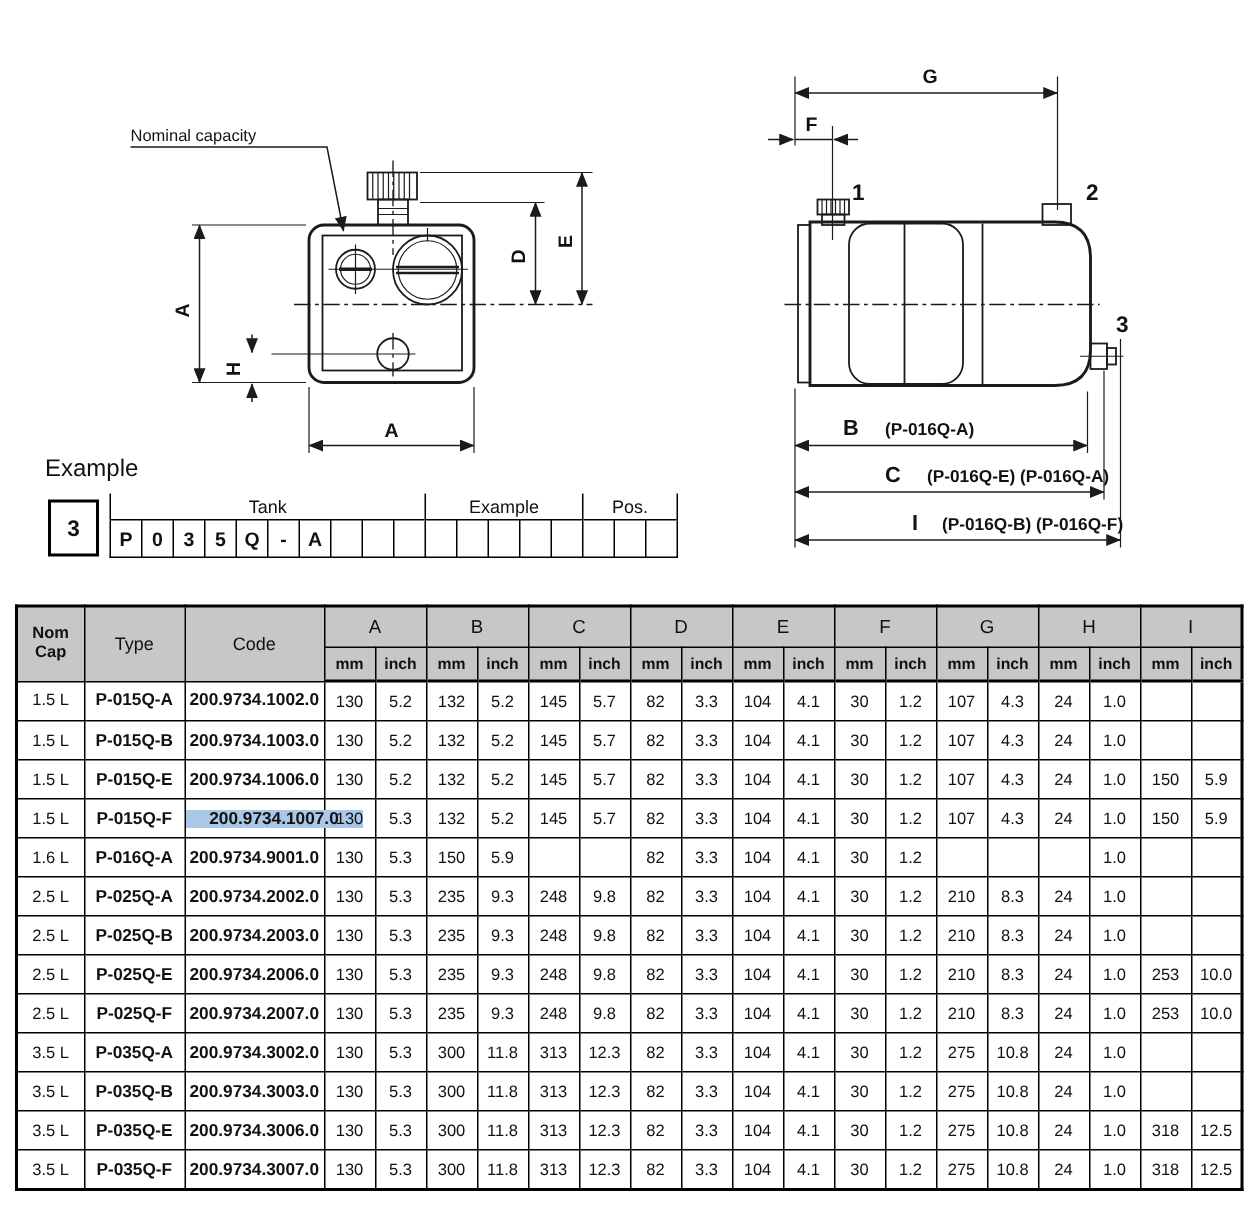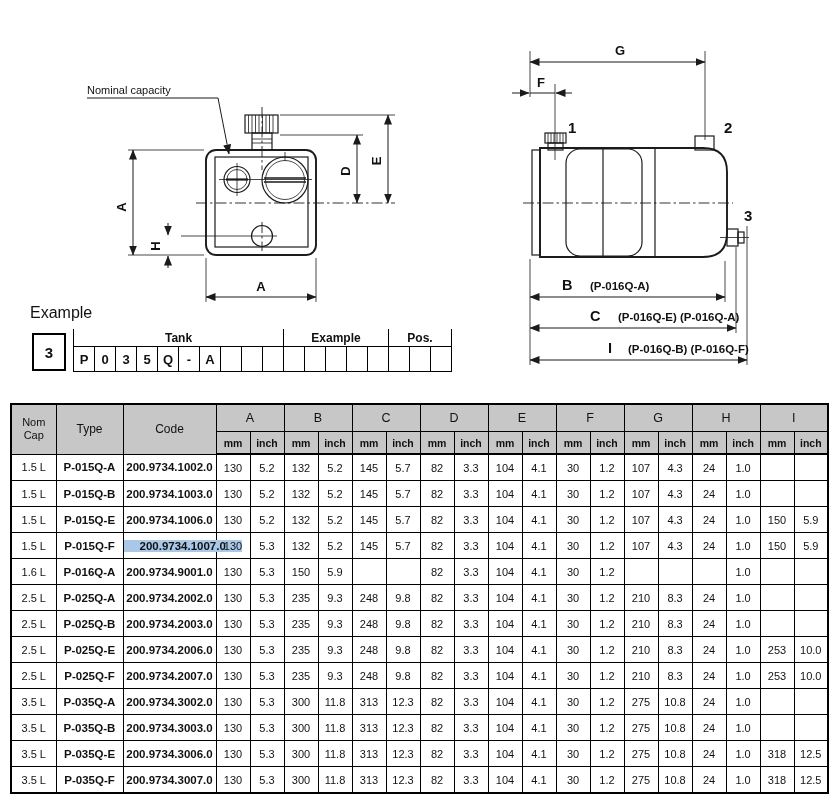--- a/index.html
+++ b/index.html
@@ -21,28 +21,28 @@
   .numtxt{font:bold 15px "Liberation Sans",sans-serif;}
   .btxt{font:bold 14.5px "Liberation Sans",sans-serif;}
   .ntxt{font:bold 11.5px "Liberation Sans",sans-serif;}
   .lbl{font:11px "Liberation Sans",sans-serif;}
   
   .example-label{position:absolute;left:30px;top:304px;font-size:16px;}
   .example-box{position:absolute;left:32px;top:333px;width:30px;height:34px;border:2px solid #000;
     font-weight:bold;font-size:15px;display:flex;align-items:center;justify-content:center;}
   #example-table{position:absolute;left:73px;top:329px;border-collapse:collapse;table-layout:fixed;}
   #example-table th,#example-table td{padding:0;}
-  .ex-sec-label{height:17px;font-weight:bold;font-size:12px;border-left:1px solid #000;border-right:1px solid #000;text-align:center;vertical-align:middle;}
+  .ex-sec-label{height:17px;font-weight:normal;font-size:12px;border-left:1px solid #000;border-right:1px solid #000;text-align:center;vertical-align:middle;}
   .ex-cell{width:20px;height:24px;border:1px solid #000;text-align:center;font-weight:bold;font-size:13px;}
   
   #spec-table{position:absolute;left:10px;top:403px;border-collapse:collapse;table-layout:fixed;width:818px;border:2px solid #000;}
   #spec-table th,#spec-table td{border:1px solid #000;padding:0;text-align:center;vertical-align:middle;}
   #spec-table thead th{background:var(--header-bg,#c7c7c7);}
   #spec-table thead tr.units th{border-bottom:2px solid #000;}
-  .cap-h{white-space:pre-line;font-weight:normal;font-size:11px;line-height:1.2;}
+  .cap-h{white-space:pre-line;font-weight:bold;font-size:11px;line-height:1.2;}
   .lab-h{font-weight:normal;font-size:12px;}
   .grp{font-weight:normal;font-size:12.5px;height:26px;}
   .unit{font-weight:bold;font-size:10.5px;height:21px;}
   .unit.inch{font-weight:bold;}
   #spec-table tbody td{height:25px;font-size:11px;}
   #spec-table td.typ,#spec-table td.code{font-size:11.5px;font-weight:bold;}
   .sel{background:var(--sel-bg,#a9c8e8);padding:0 16px;}
 </style>
 </head>
 <body>

